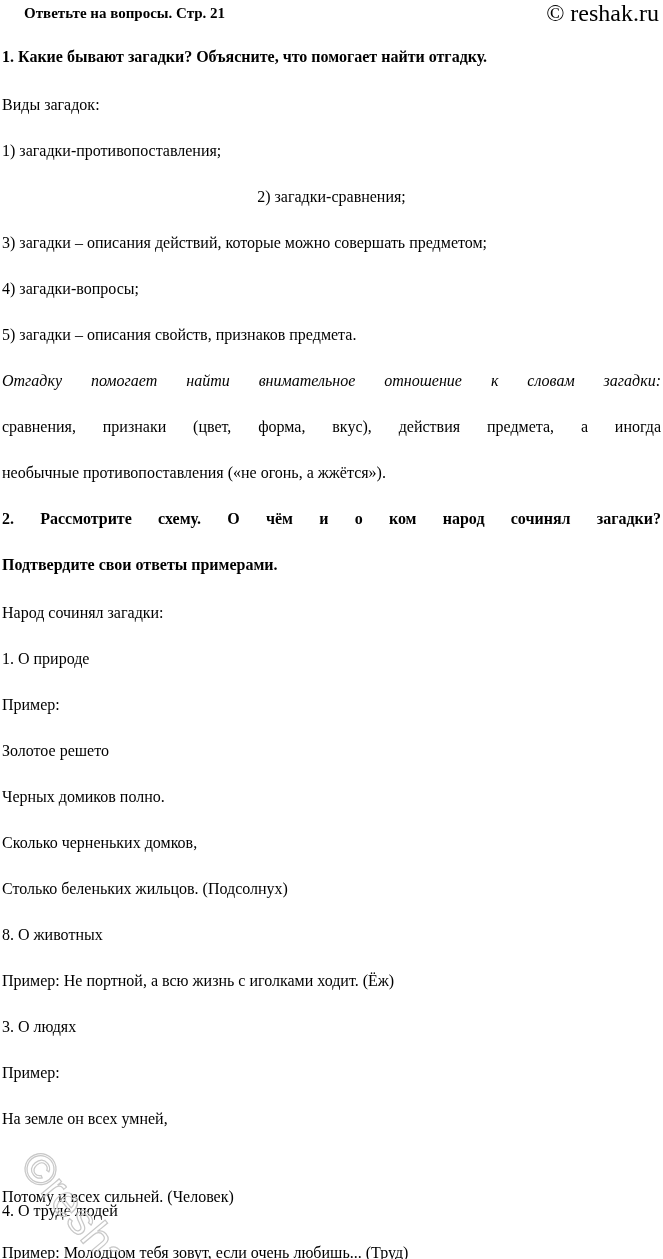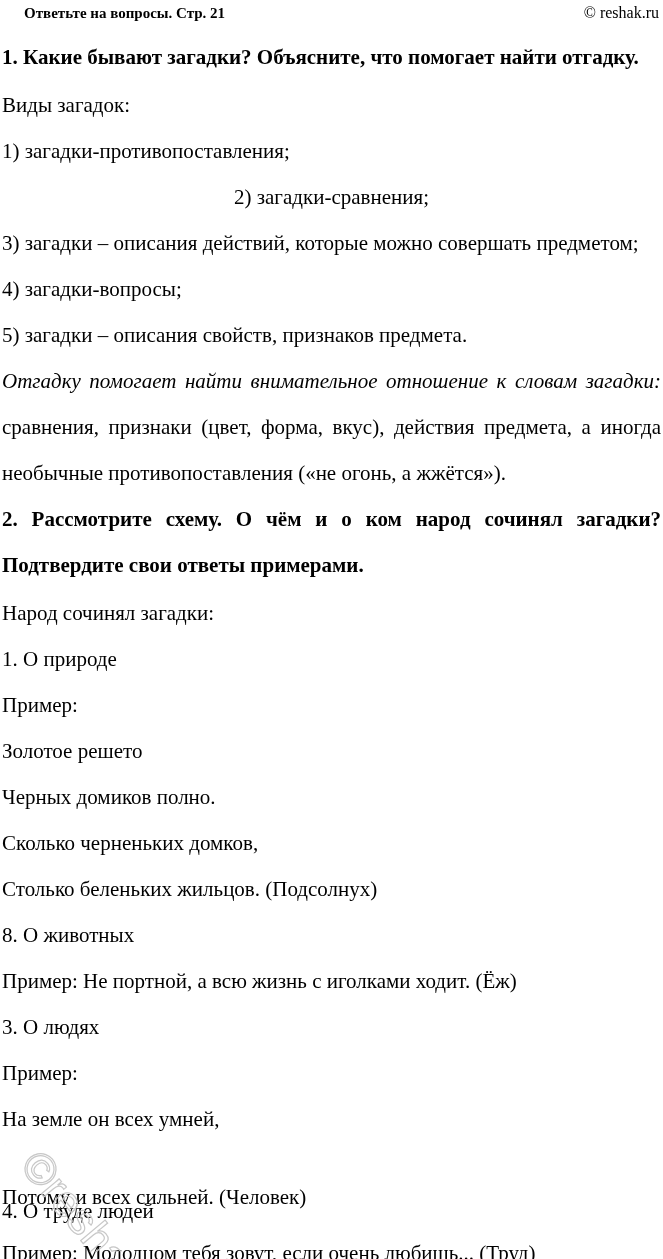--- a/index.html
+++ b/index.html
@@ -3,26 +3,26 @@
 <meta charset="utf-8">
 <style>
   html, body { margin: 0; padding: 0; background: #ffffff; }
   body {
     width: 663px; height: 1259px; position: relative; overflow: hidden;
     font-family: "Liberation Serif", "DejaVu Serif", serif;
     color: #000000;
   }
   .line {
     position: absolute; left: 2px; right: 2px;
-    font-size: 21px; line-height: 26px; white-space: nowrap;
+    font-size: 16px; line-height: 26px; white-space: nowrap;
   }
   .bold { font-weight: bold; }
   .justify { white-space: normal; text-align: justify; text-align-last: justify; }
   .header-title { position: absolute; left: 2px; top: 0px; font-size: 15px; font-weight: bold; line-height: 26px; margin-left: 22px; }
-  .header-site { position: absolute; right: 4px; top: 0px; font-size: 16px; line-height: 26px; }
+  .header-site { position: absolute; right: 4px; top: 0px; font-size: 24px; line-height: 26px; }
   .watermark {
     position: absolute; left: 6px; top: 1112px; width: 200px; height: 140px;
     pointer-events: none;
   }
 </style>
 </head>
 <body>
 
 <div>
   <div class="header-title">Ответьте на вопросы. Стр. 21</div>

